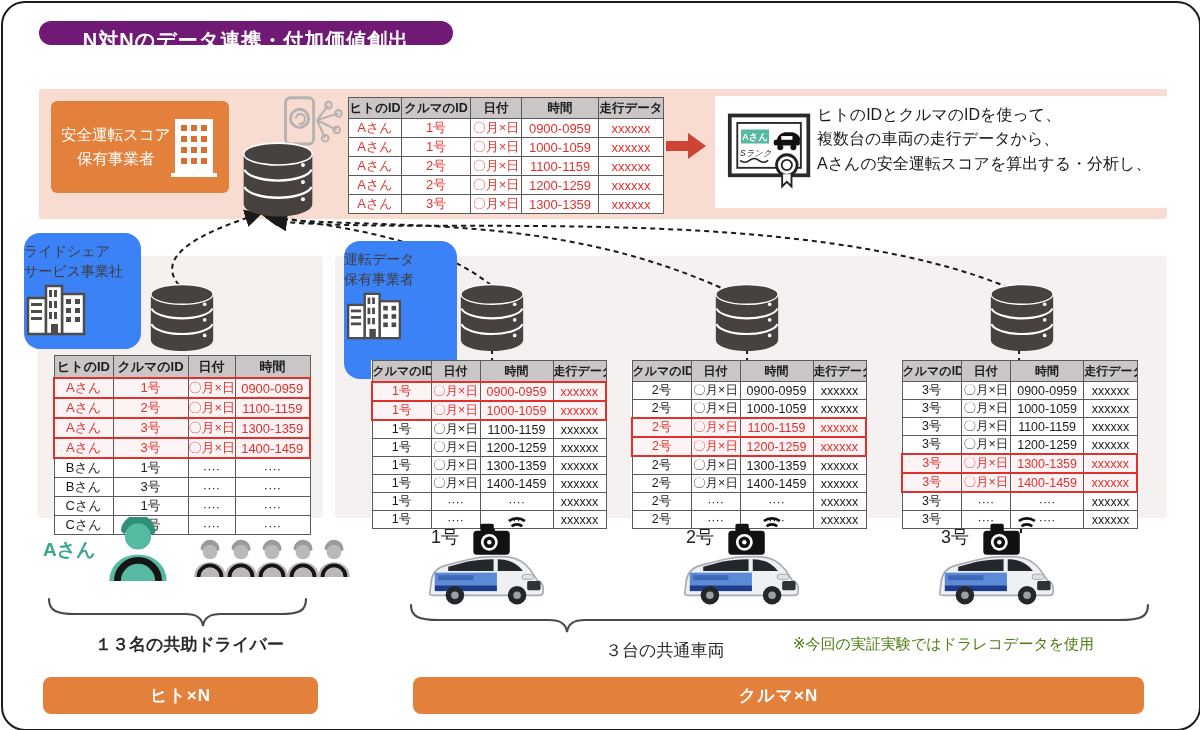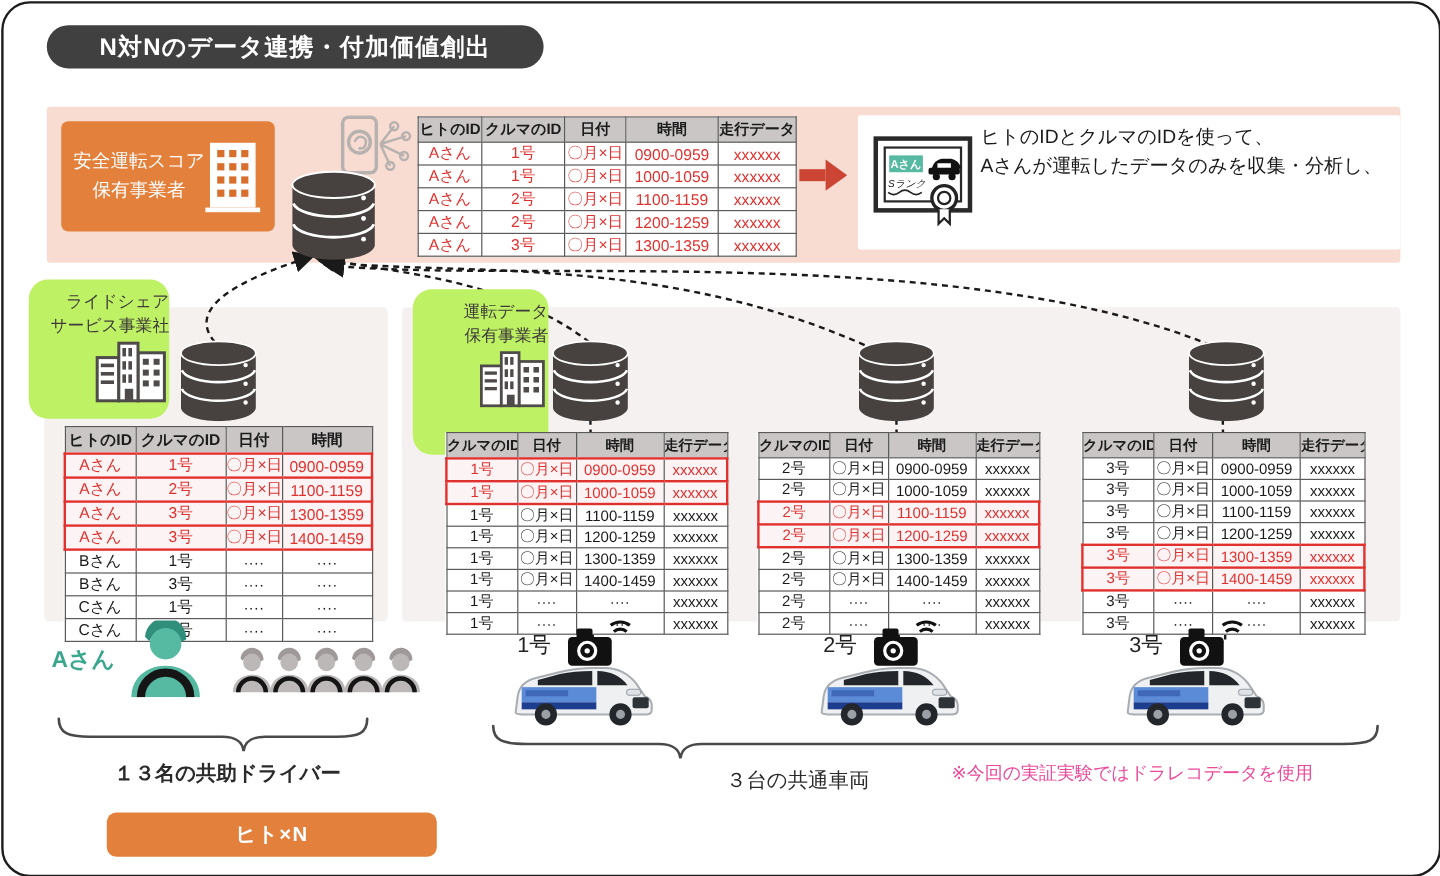--- a/index.html
+++ b/index.html
@@ -6,21 +6,21 @@
   #canvas{
     position:relative;width:1196px;height:726px;margin:1px;
     background:#fff;border:2px solid #1c1c1c;border-radius:24px;overflow:hidden;
     font-family:"Liberation Sans","DejaVu Sans",sans-serif;color:#1a1a1a;
   }
   .abs{position:absolute;}
   .z0{z-index:0;} .z1{z-index:1;} .z2{z-index:2;}
 
   
   .title-pill{
-    left:36px;top:18px;width:414px;height:36px;background:#404040;border-radius:20px;
+    left:36px;top:18px;width:414px;height:24px;background:#701a75;border-radius:20px;
     color:#fff;font-weight:bold;font-size:20px;line-height:38px;text-align:center;letter-spacing:1px;
   }
 
   
   .top-band{left:36px;top:86px;width:1128px;height:130px;background:#f9dcd1;border-radius:3px;}
 
   .score-box{
     left:48px;top:98px;width:178px;height:92px;background:#e3813c;border-radius:6px;
     display:flex;align-items:center;justify-content:space-between;padding:0 12px 0 10px;box-sizing:border-box;
   }
@@ -60,36 +60,36 @@
 
   .result-box{left:712px;top:93px;width:452px;height:112px;background:#fff;border-radius:2px;}
   .result-text{position:absolute;left:102px;top:7px;font-weight:normal;font-size:16px;line-height:1.52;}
   .result-text div{white-space:nowrap;}
 
   
   .panel-left{left:34px;top:253px;width:286px;height:262px;background:#f5f1ef;border-radius:4px;}
   .panel-right{left:332px;top:253px;width:832px;height:262px;background:#f5f1f0;border-radius:4px;}
 
   .entity-box{
-    background:#bef264;border-radius:16px;color:#3f3b3a;text-align:right;
+    background:#3b82f6;border-radius:16px;color:#3f3b3a;text-align:left;
     font-size:14px;line-height:1.4;padding-top:9px;box-sizing:border-box;
   }
   .rideshare-box{left:21px;top:230px;width:117px;height:116px;}
   .holder-box{left:341px;top:238px;width:113px;height:138px;}
 
   
   .plain-label{color:#2a2a2a;font-size:17px;white-space:nowrap;}
-  .footnote{color:#ec4899;font-size:15px;white-space:nowrap;}
+  .footnote{color:#4d7c0f;font-size:15px;white-space:nowrap;}
   .car-num{color:#222;font-size:18px;white-space:nowrap;}
 
   .driver-a-label{color:#3aa68e;font-weight:bold;font-size:19px;}
 
   .bar{background:#e3813c;border-radius:8px;color:#fff;font-weight:bold;font-size:17px;
        text-align:center;line-height:37px;height:37px;letter-spacing:1px;}
-  .bar-hito{left:40px;top:674px;width:275px;margin-left:46px;}
+  .bar-hito{left:40px;top:674px;width:275px;}
   .bar-kuruma{left:410px;top:674px;width:731px;}
 
   svg{display:block;}
 </style>
 </head>
 <body>
 
 <div id="canvas">
 
   <div class="abs z0 top-band"></div>
@@ -245,21 +245,22 @@
         <rect x="58" y="26" width="12" height="4" fill="#fff"></rect>
         <text x="14" y="47" font-size="9" fill="#222" font-style="italic">Sランク</text>
         <path d="M14 52 q5 4 10 0 q5 -4 10 0 q5 4 10 0" stroke="#222" stroke-width="1.5" fill="none"></path>
         <circle cx="64" cy="57" r="11" fill="#fff" stroke="#222" stroke-width="3"></circle>
         <circle cx="64" cy="57" r="5.5" fill="#fff" stroke="#222" stroke-width="2"></circle>
         <path d="M59 67 v13 l5 -5 5 5 v-13" fill="#fff" stroke="#222" stroke-width="2"></path>
       </svg>
     </div>
     <div class="result-text">
       <div>ヒトのIDとクルマのIDを使って、</div>
-      <div>Aさんが運転したデータのみを収集・分析し、</div>
+      <div>複数台の車両の走行データから、</div>
+      <div>Aさんの安全運転スコアを算出する・分析し、</div>
     </div>
   </div>
 
   <div class="abs z2 entity-box rideshare-box">
     <div>ライドシェア</div>
     <div>サービス事業社</div>
     <span style="display:inline-block;margin-top:3px;">
       <svg width="64" height="52" viewBox="0 0 64 52">
         <g stroke="#4f4b4a" stroke-width="2.5" fill="#fff">
           <rect x="4" y="14" width="18" height="36"></rect>
@@ -741,14 +742,15 @@
         <circle cx="38" cy="62" r="4.5" fill="#9aa0a6"></circle>
       <circle cx="112" cy="62" r="11" fill="#23272b"></circle>
         <circle cx="112" cy="62" r="4.5" fill="#9aa0a6"></circle>
     </svg>
   </div>
 
   <div class="abs z2 plain-label" style="left:602px;top:636px;">３台の共通車両</div>
   <div class="abs z2 footnote" style="left:790px;top:632px;">※今回の実証実験ではドラレコデータを使用</div>
 
   <div class="abs z2 bar bar-hito">ヒト×N</div>
+  <div class="abs z2 bar bar-kuruma">クルマ×N</div>
 
 </div>
 
 </body></html>

